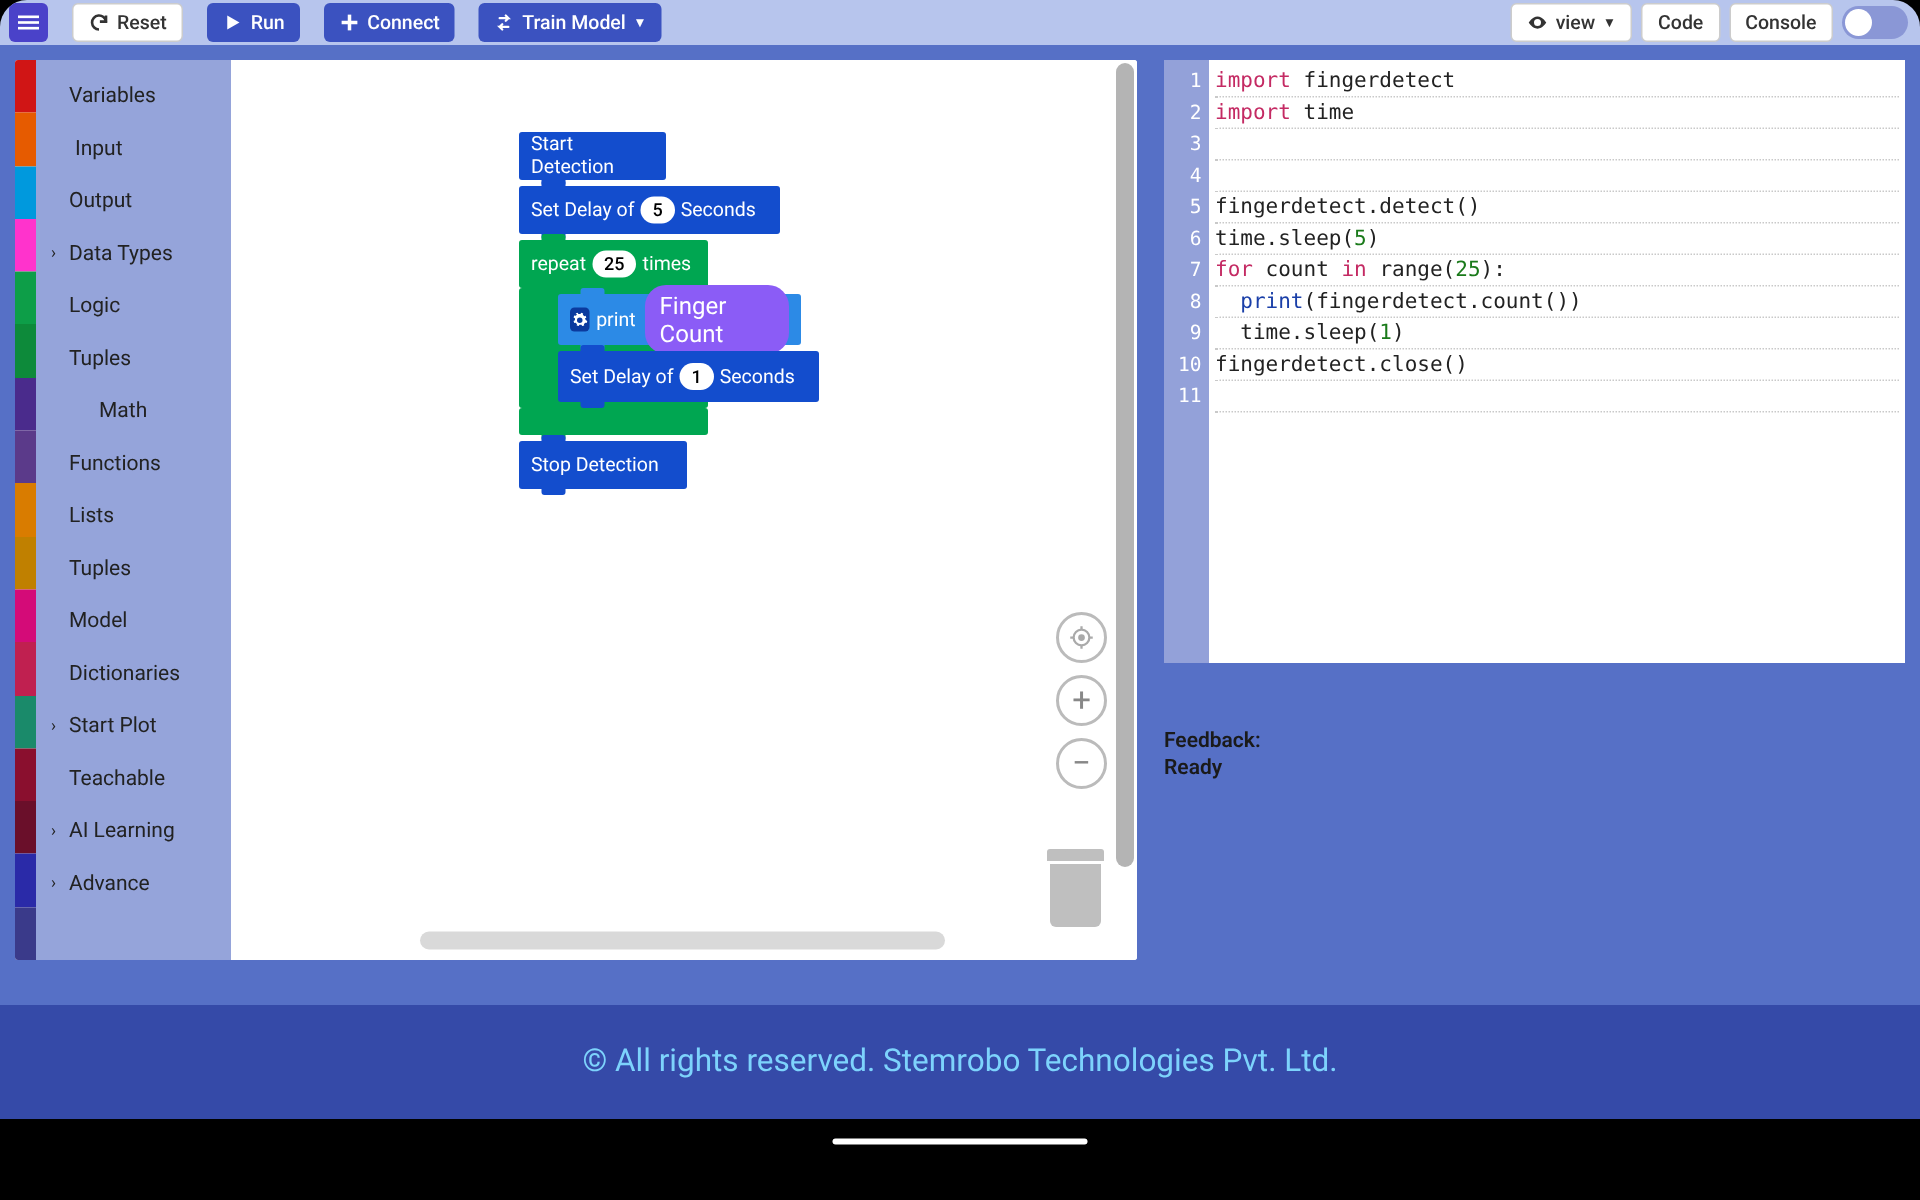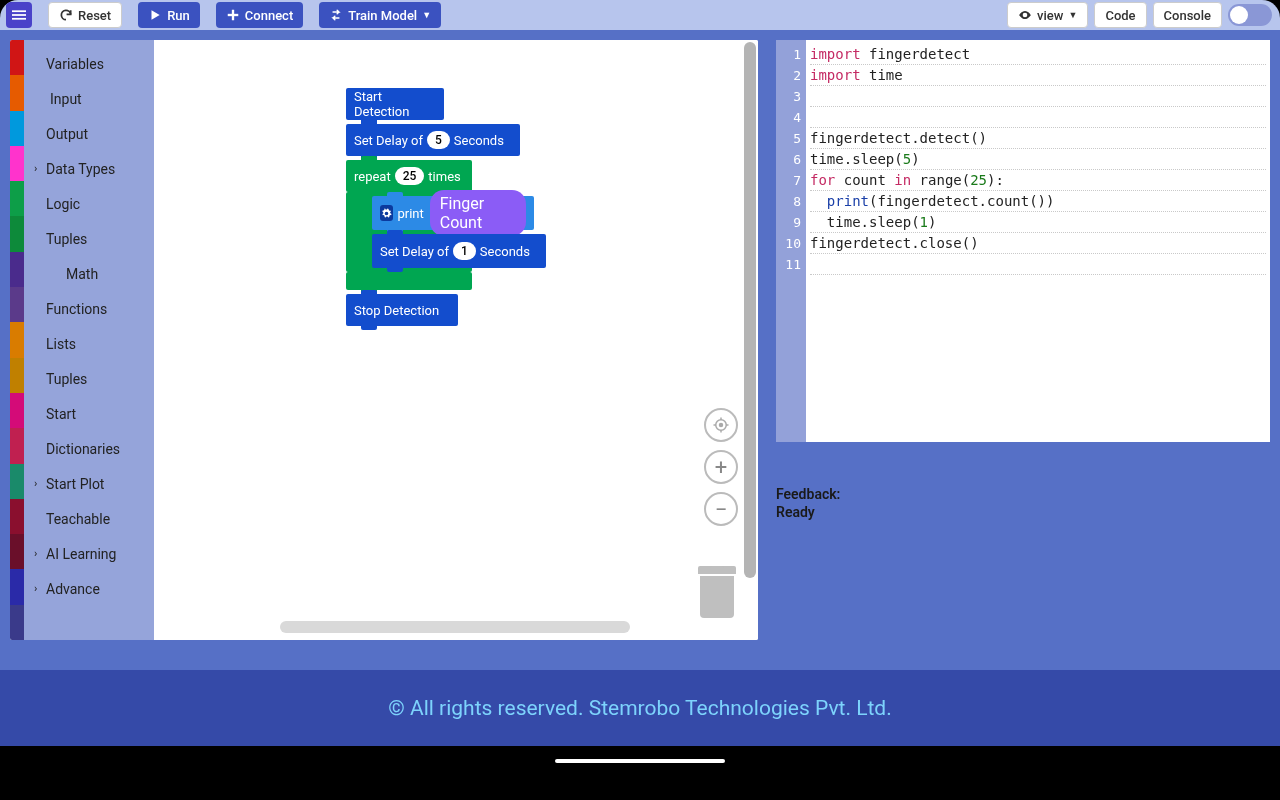--- a/index.html
+++ b/index.html
@@ -200,21 +200,21 @@
           <div class="cat-item" style="padding-left: 22px;">
             <span>Functions</span>
           </div>
           <div class="cat-item" style="padding-left: 22px;">
             <span>Lists</span>
           </div>
           <div class="cat-item" style="padding-left: 22px;">
             <span>Tuples</span>
           </div>
           <div class="cat-item" style="padding-left: 22px;">
-            <span>Start</span>
+            <span>Model</span>
           </div>
           <div class="cat-item" style="padding-left: 22px;">
             <span>Dictionaries</span>
           </div>
           <div class="cat-item">
             <span class="chev">›</span>
             <span>Start Plot</span>
           </div>
           <div class="cat-item" style="padding-left: 22px;">
             <span>Teachable</span>

